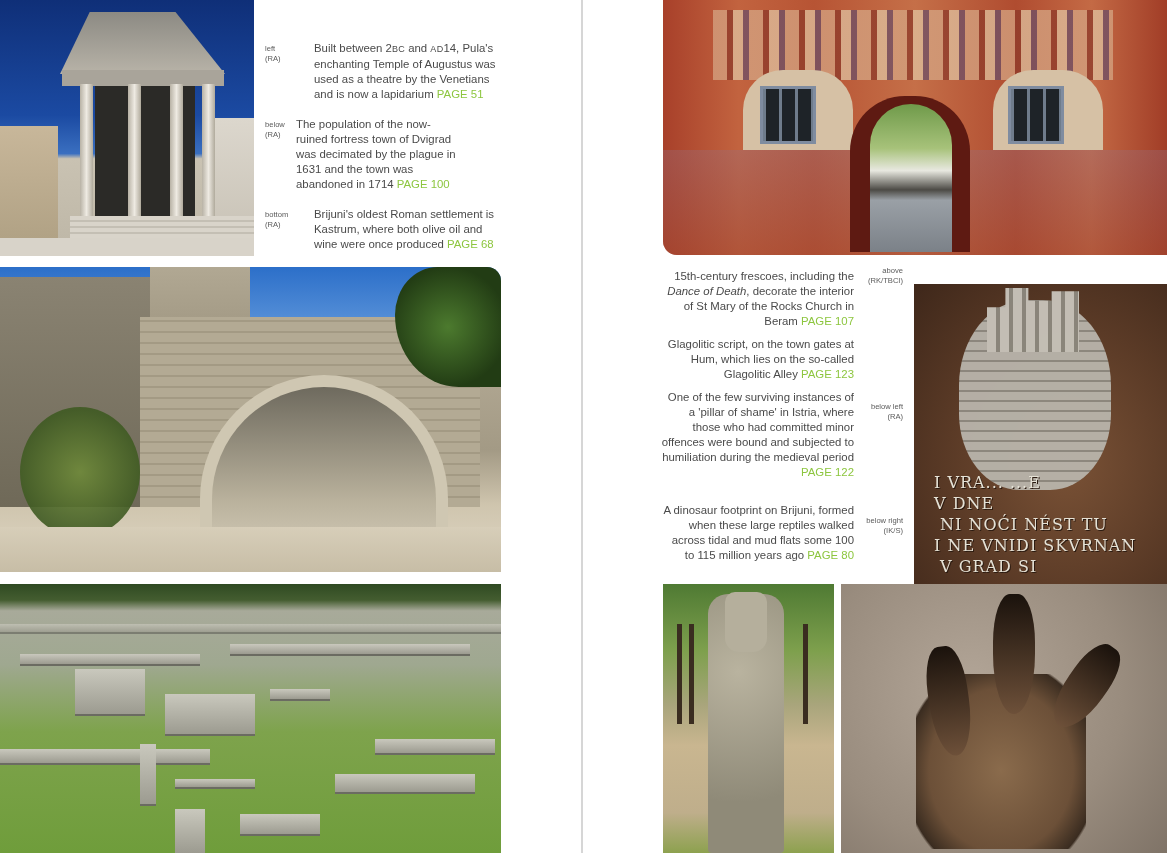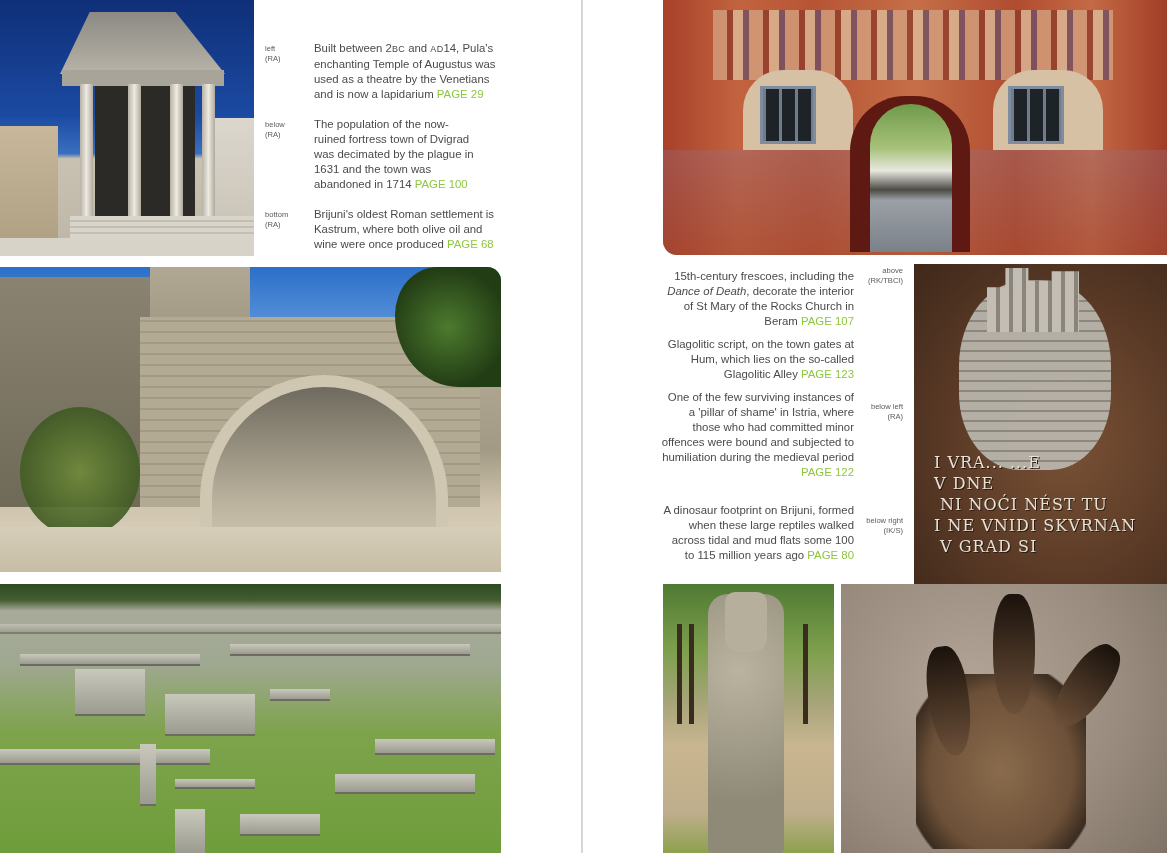--- a/index.html
+++ b/index.html
@@ -50,21 +50,21 @@
     background: linear-gradient(90deg,#a8402a 0%,#c2633f 15%,#b75434 30%,#c56f48 50%,#b04c30 70%,#c46a45 85%,#a13d27 100%); }
   #p-fresco .band { position: absolute; left: 50px; top: 10px; width: 400px; height: 70px; background: repeating-linear-gradient(90deg,#d5a583 0 14px,#8d3a2a 14px 20px,#e0c2a0 20px 30px,#6c4f68 30px 36px); opacity: .75; }
   #p-fresco .niche { position: absolute; top: 70px; width: 110px; height: 80px; border-radius: 40px 40px 0 0; background: #d6c1a5; }
   #p-fresco .win { position: absolute; top: 86px; width: 56px; height: 58px; background: repeating-linear-gradient(90deg,#6f7c8c 0 3px,#1e2328 3px 16px), #1e2328; border: 3px solid #7f8ca0; }
   #p-fresco .door { position: absolute; left: 187px; top: 96px; width: 120px; height: 156px; background: #5e1a12; border-radius: 55px 55px 0 0; }
   #p-fresco .doorway { position: absolute; left: 207px; top: 104px; width: 82px; height: 148px; border-radius: 41px 41px 0 0;
     background: linear-gradient(180deg,#6f9a4a 0%,#a7c27a 30%,#e8e8e0 45%,#4c4a45 58%,#9aa0a6 65%,#7b8188 100%); }
   #p-fresco .lower { position: absolute; left: 0; top: 150px; width: 504px; height: 105px; background: linear-gradient(180deg,rgba(150,110,130,.35),rgba(160,70,50,.5)); }
 
   
-  #p-glag { left: 914px; top: 264px; width: 253px; height: 356px;
+  #p-glag { left: 914px; top: 284px; width: 253px; height: 356px;
     background: radial-gradient(ellipse at 60% 50%,#7a5236 0%,#5a3a26 55%,#3e271a 100%); padding-left: 42px; }
   #p-glag .stone { position: absolute; left: 45px; top: 16px; width: 152px; height: 190px; border-radius: 45% 45% 40% 40%;
     background: repeating-linear-gradient(0deg,#b9b5ac 0 8px,#8f8b82 8px 10px), #b0aca3; opacity: .95; }
   #p-glag .stone::before { content: ""; position: absolute; left: 28px; top: -12px; width: 92px; height: 64px;
     background: repeating-linear-gradient(90deg,#c9c5bc 0 9px,#8d897f 9px 13px); clip-path: polygon(0 100%,0 30%,20% 30%,20% 0,45% 0,45% 20%,70% 20%,70% 5%,100% 5%,100% 100%); }
   #p-glag .inscr { position: absolute; left: 20px; top: 188px; width: 220px; font-family: "DejaVu Serif", serif; font-size: 16px; line-height: 21px; color: #e6e2d6; letter-spacing: 1px; text-shadow: 1px 1px 0 #2a1a10; white-space: pre; }
 
   
   #p-pillar { left: 663px; top: 584px; width: 171px; height: 269px;
     background: linear-gradient(180deg,#4f7a33 0%,#7ea04d 25%,#a9a57c 45%,#c9b690 60%,#bfae8b 85%,#8da14f 100%); }
@@ -97,28 +97,28 @@
     <div class="col" style="left:202px"></div>
     <div class="steps"></div>
     <div class="ground"></div>
   </div>
 
   <div class="credit" style="left:265px; top:44px;">
     <div>left</div>
     <div>(RA)</div>
   </div>
   <div class="caption" style="left:314px; top:41px; width:190px;">
-    <span>Built between 2</span><span class="sc">BC</span><span> and </span><span class="sc">AD</span><span>14, Pula's enchanting Temple of Augustus was used as a theatre by the Venetians and is now a lapidarium </span><span class="pg">PAGE 29</span>
+    <span>Built between 2</span><span class="sc">BC</span><span> and </span><span class="sc">AD</span><span>14, Pula's enchanting Temple of Augustus was used as a theatre by the Venetians and is now a lapidarium </span><span class="pg">PAGE 51</span>
   </div>
 
   <div class="credit" style="left:265px; top:120px;">
     <div>below</div>
     <div>(RA)</div>
   </div>
-  <div class="caption" style="left:314px; top:117px; width:160px;">
+  <div class="caption" style="left:296px; top:117px; width:160px;">
     <span>The population of the now-ruined fortress town of Dvigrad was decimated by the plague in 1631 and the town was abandoned in 1714 </span><span class="pg">PAGE 100</span>
   </div>
 
   <div class="credit" style="left:265px; top:210px;">
     <div>bottom</div>
     <div>(RA)</div>
   </div>
   <div class="caption" style="left:314px; top:207px; width:190px;">
     <span>Brijuni's oldest Roman settlement is Kastrum, where both olive oil and wine were once produced </span><span class="pg">PAGE 68</span>
   </div>

